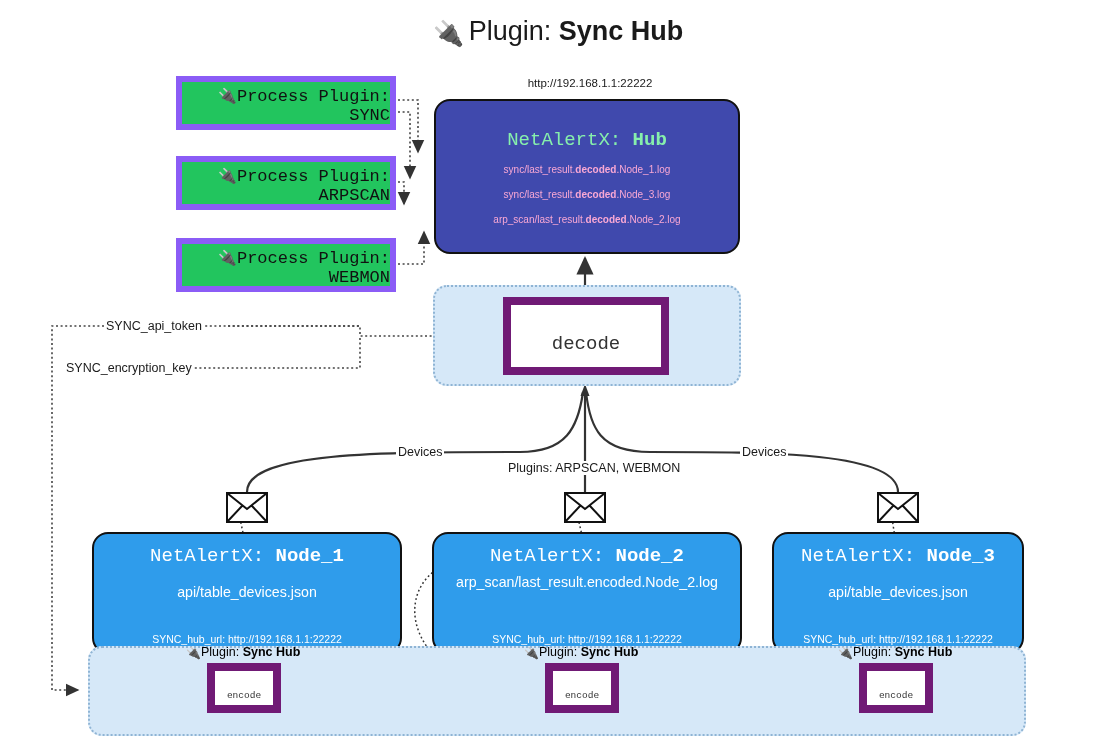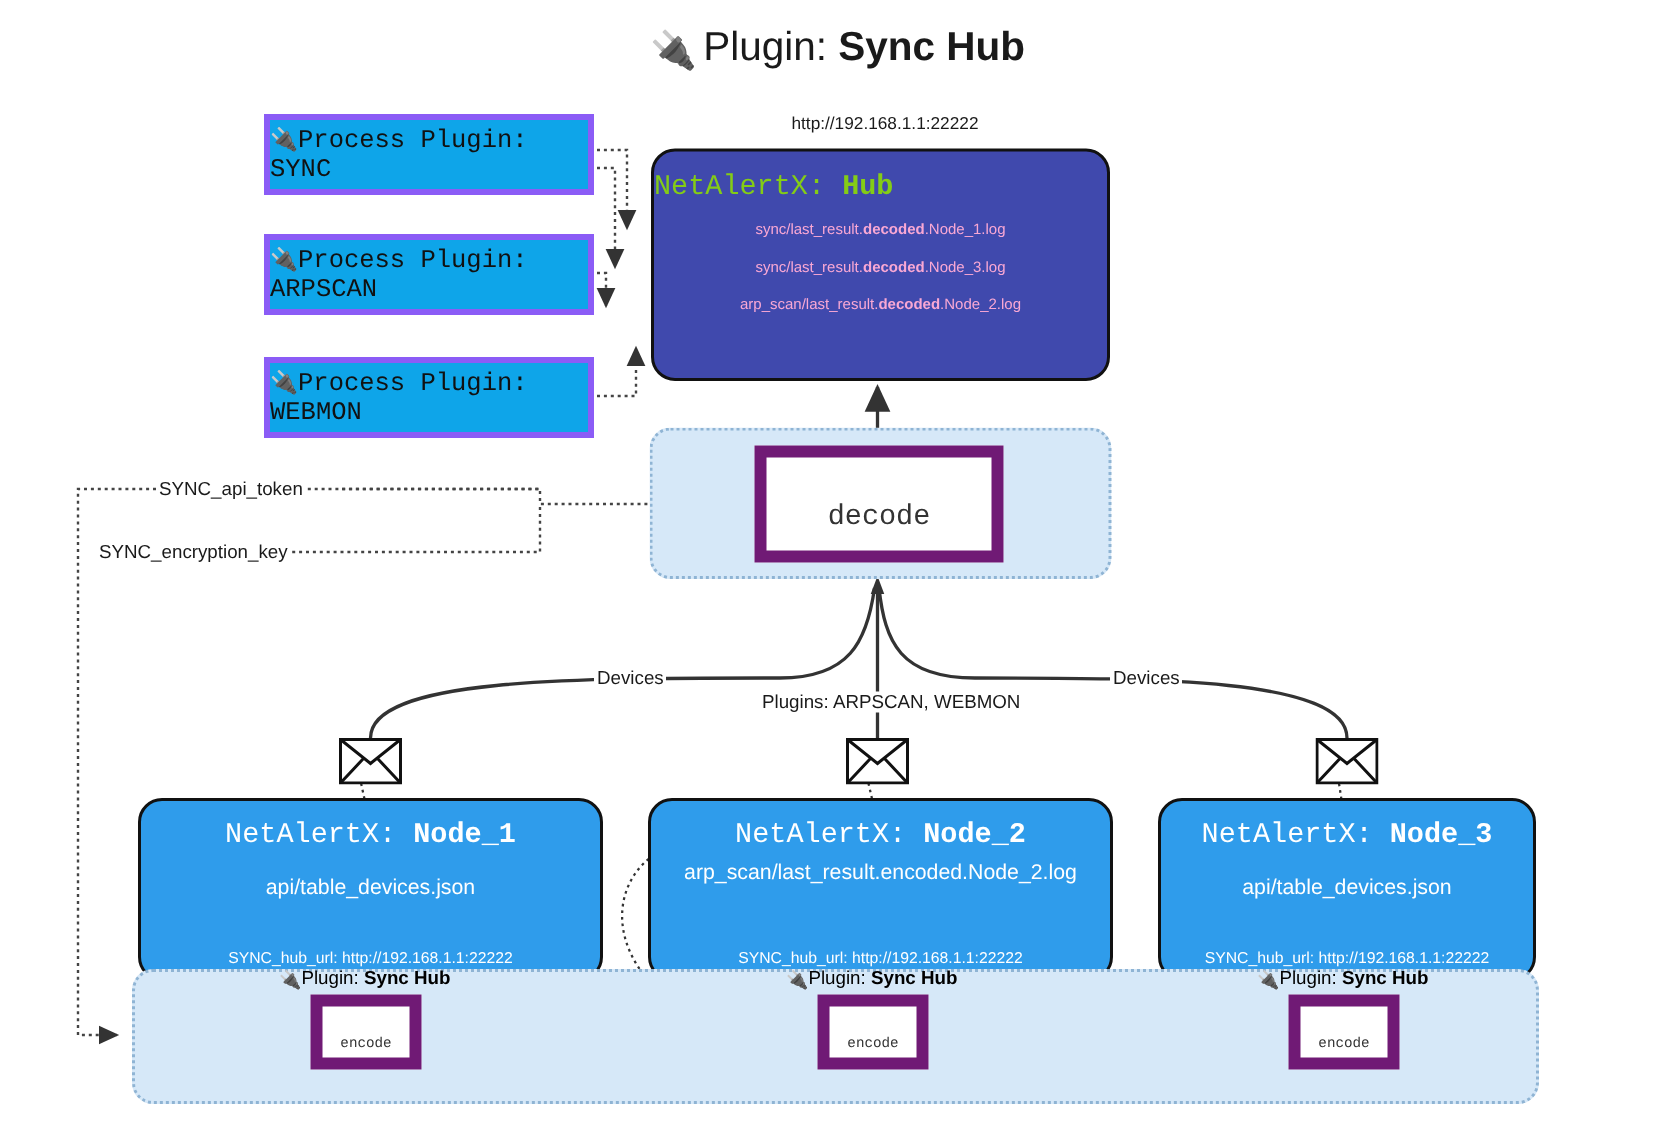--- a/index.html
+++ b/index.html
@@ -40,47 +40,48 @@
     left: 430px; top: 77px; width: 320px;
     text-align: center;
     font-size: 11.5px;
     color: #1a1a1a;
   }
 
   
   .procbox {
     position: absolute;
     width: 220px; height: 54px;
-    border: 4px solid #8b5cf6;
-    background: #0ea5e9;
+    border: 6px solid #8b5cf6;
+    background: #22c55e;
     font-family: "Liberation Mono", monospace;
     font-size: 17px;
     color: #111111;
-    text-align: left;
+    text-align: right;
     line-height: 1.12;
     padding-top: 5px;
   }
   .procbox .l1 { display: block; white-space: nowrap; }
   .procbox .l2 { display: block; }
   .procbox .plugicon { font-family: "DejaVu Sans", sans-serif; font-size: 15px; }
 
   
   #hub {
     position: absolute;
     left: 434px; top: 99px;
     width: 306px; height: 155px;
     background: #4049ad;
     border: 2.5px solid #111111;
     border-radius: 16px;
   }
   #hub .hubtitle {
     font-family: "Liberation Mono", monospace;
     font-size: 19px;
-    color: #84cc16;
-    margin-top: 12px;
+    color: #86efac;
+    text-align: center;
+    margin-top: 28px;
     white-space: nowrap;
   }
   #hub .hubtitle b { font-weight: bold; }
   #hub .loglist { margin-top: 6px; }
   #hub .logline {
     color: #f9a8d4;
     font-size: 10px;
     text-align: center;
     line-height: 25px;
     white-space: nowrap;

